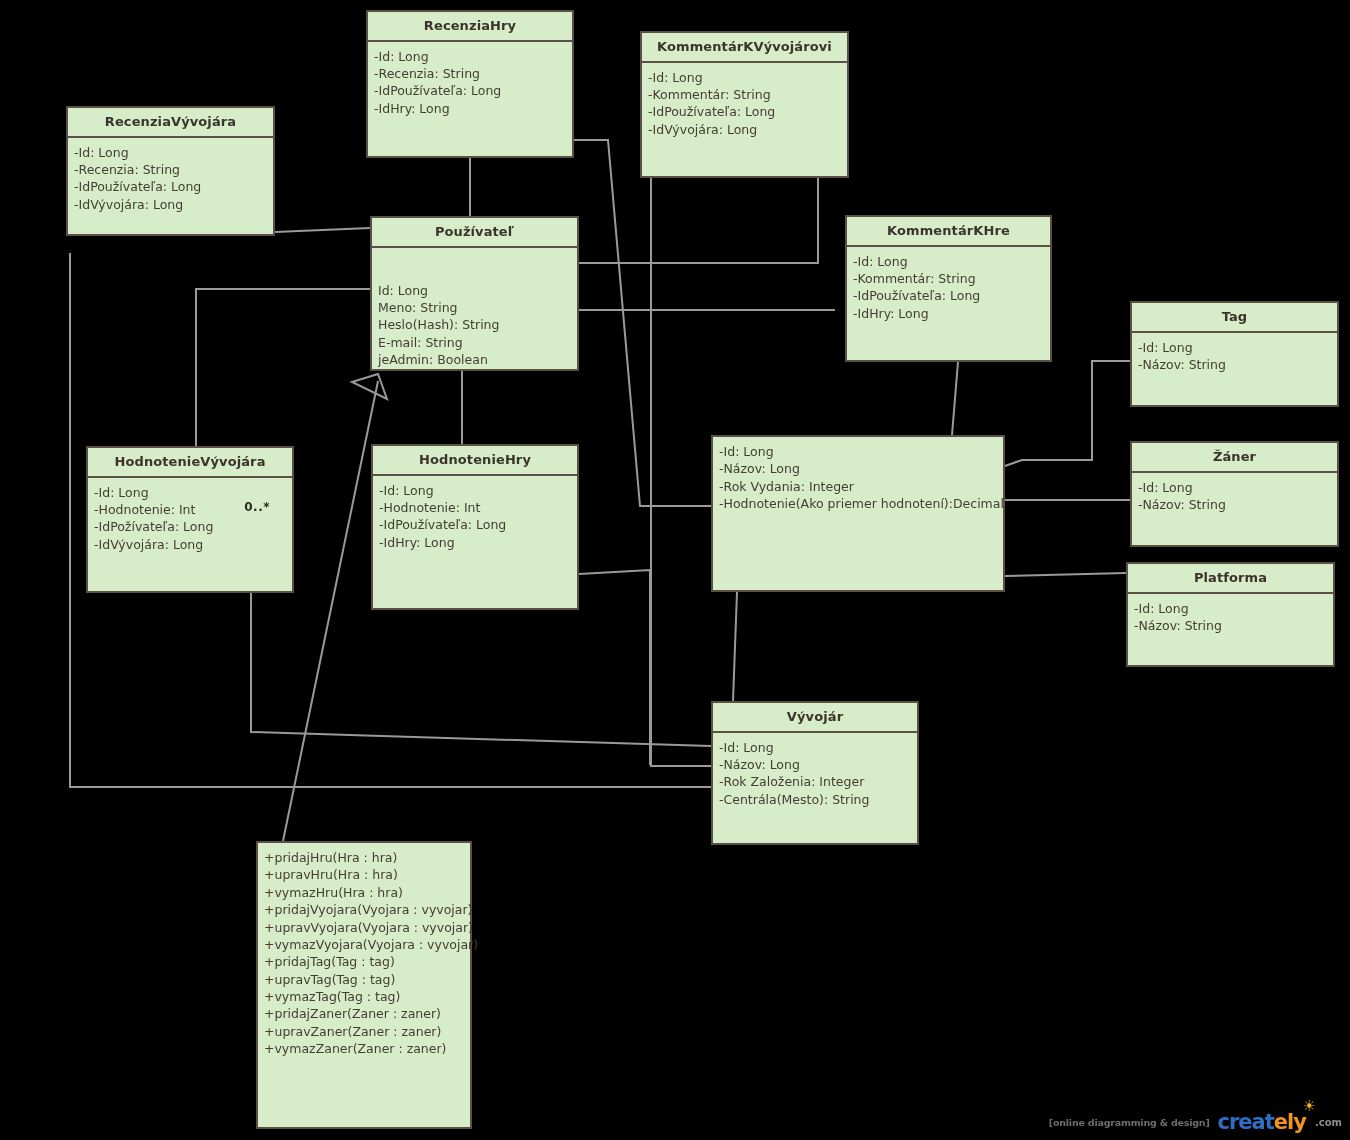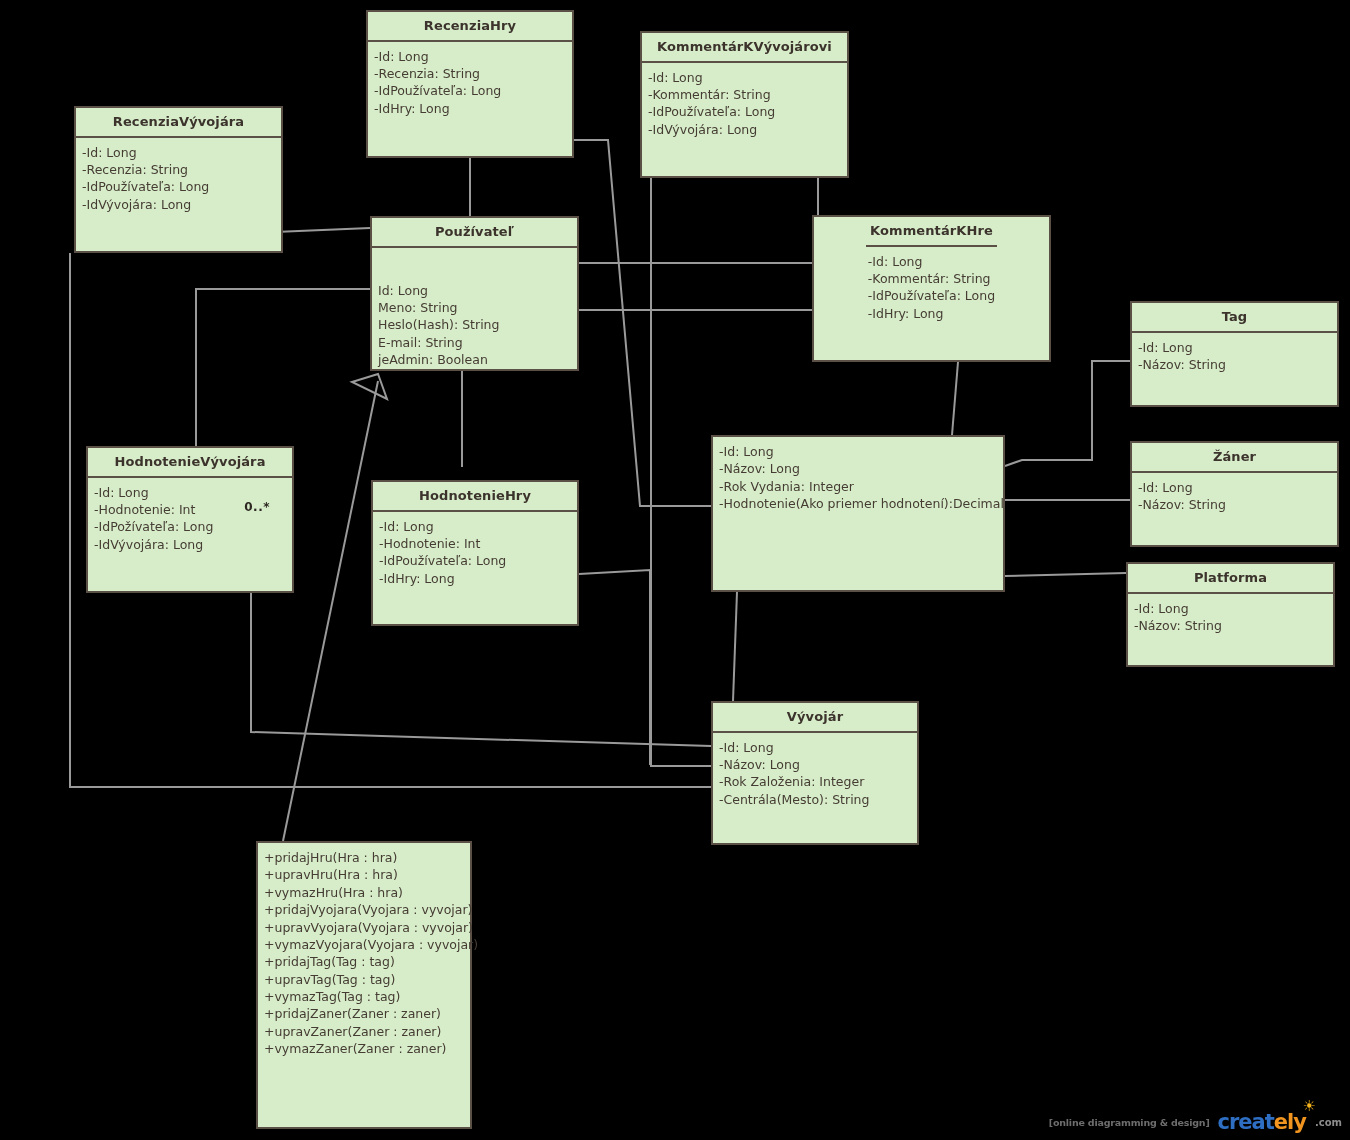--- a/index.html
+++ b/index.html
@@ -155,40 +155,40 @@
       </div>
       <div class="uml-class" style="left: 640px; top: 31px; width: 209px; height: 147px;">
         <div class="uml-title">KommentárKVývojárovi</div>
         <div class="uml-body">
           <div class="uml-attr">-Id: Long</div>
           <div class="uml-attr">-Kommentár: String</div>
           <div class="uml-attr">-IdPoužívateľa: Long</div>
           <div class="uml-attr">-IdVývojára: Long</div>
         </div>
       </div>
-      <div class="uml-class" style="left: 66px; top: 106px; width: 209px; height: 147px; margin-left: 8px;">
+      <div class="uml-class" style="left: 66px; top: 106px; width: 209px; height: 130px;">
         <div class="uml-title">RecenziaVývojára</div>
         <div class="uml-body">
           <div class="uml-attr">-Id: Long</div>
           <div class="uml-attr">-Recenzia: String</div>
           <div class="uml-attr">-IdPoužívateľa: Long</div>
           <div class="uml-attr">-IdVývojára: Long</div>
         </div>
       </div>
       <div class="uml-class" style="left: 370px; top: 216px; width: 209px; height: 155px; gap: 28px;">
         <div class="uml-title">Používateľ</div>
         <div class="uml-body">
           <div class="uml-attr">Id: Long</div>
           <div class="uml-attr">Meno: String</div>
           <div class="uml-attr">Heslo(Hash): String</div>
           <div class="uml-attr">E-mail: String</div>
           <div class="uml-attr">jeAdmin: Boolean</div>
         </div>
       </div>
-      <div class="uml-class" style="left: 812px; top: 215px; width: 239px; height: 147px; align-items: center;">
+      <div class="uml-class" style="left: 845px; top: 215px; width: 207px; height: 147px;">
         <div class="uml-title">KommentárKHre</div>
         <div class="uml-body">
           <div class="uml-attr">-Id: Long</div>
           <div class="uml-attr">-Kommentár: String</div>
           <div class="uml-attr">-IdPoužívateľa: Long</div>
           <div class="uml-attr">-IdHry: Long</div>
         </div>
       </div>
       <div class="uml-class" style="left: 1130px; top: 301px; width: 209px; height: 106px;">
         <div class="uml-title">Tag</div>
@@ -215,21 +215,21 @@
           <div class="uml-attr">-Hodnotenie(Ako priemer hodnotení):Decimal</div>
         </div>
       </div>
       <div class="uml-class" style="left: 1130px; top: 441px; width: 209px; height: 106px;">
         <div class="uml-title">Žáner</div>
         <div class="uml-body">
           <div class="uml-attr">-Id: Long</div>
           <div class="uml-attr">-Názov: String</div>
         </div>
       </div>
-      <div class="uml-class" style="left: 371px; top: 480px; width: 208px; height: 146px;">
+      <div class="uml-class" style="left: 371px; top: 444px; width: 208px; height: 166px;">
         <div class="uml-title">HodnotenieHry</div>
         <div class="uml-body">
           <div class="uml-attr">-Id: Long</div>
           <div class="uml-attr">-Hodnotenie: Int</div>
           <div class="uml-attr">-IdPoužívateľa: Long</div>
           <div class="uml-attr">-IdHry: Long</div>
         </div>
       </div>
       <div class="uml-class" style="left: 1126px; top: 562px; width: 209px; height: 105px;">
         <div class="uml-title">Platforma</div>

